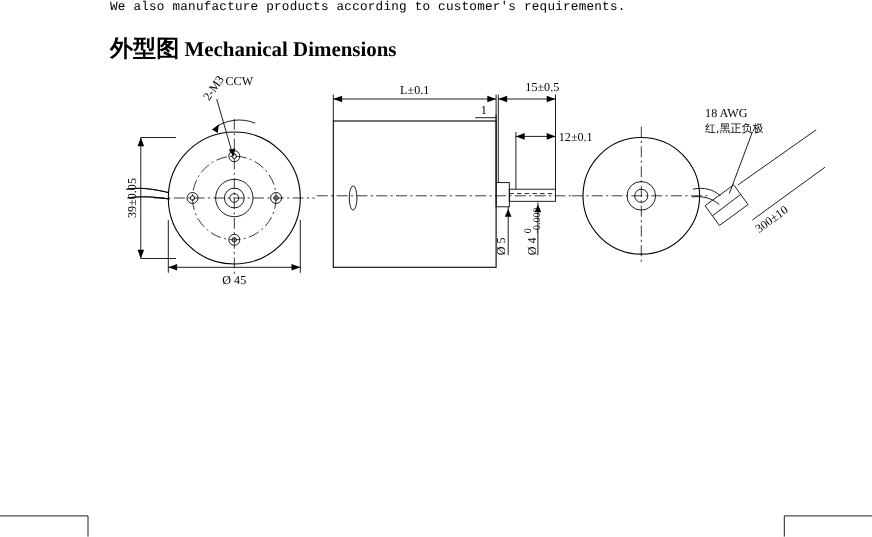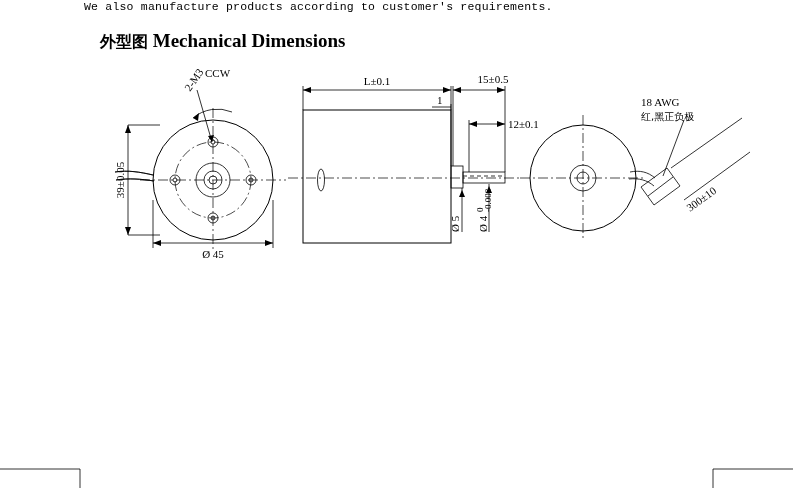--- a/index.html
+++ b/index.html
@@ -10,39 +10,39 @@
   body {
     width: 793px;
     height: 488px;
     position: relative;
     font-family: "Liberation Serif", serif;
     color: #000000;
     overflow: hidden;
   }
   .note {
     position: absolute;
-    left: 84px;
+    left: 100px;
     top: 0px;
     font-family: "Liberation Mono", monospace;
     font-size: 11.5px;
     letter-spacing: 0.2px;
     white-space: nowrap;
   }
   .title {
     position: absolute;
     left: 100px;
     top: 30px;
     font-family: "Liberation Serif", serif;
     font-size: 19px;
     font-weight: bold;
     white-space: nowrap;
   }
   .title .cn {
     font-family: "DejaVu Sans", sans-serif;
-    font-size: 16px;
+    font-size: 21px;
     font-weight: bold;
   }
   svg.drawing {
     position: absolute;
     left: 0;
     top: 0;
   }
   .lbl {
     font-family: "Liberation Serif", serif;
     font-size: 11px;

